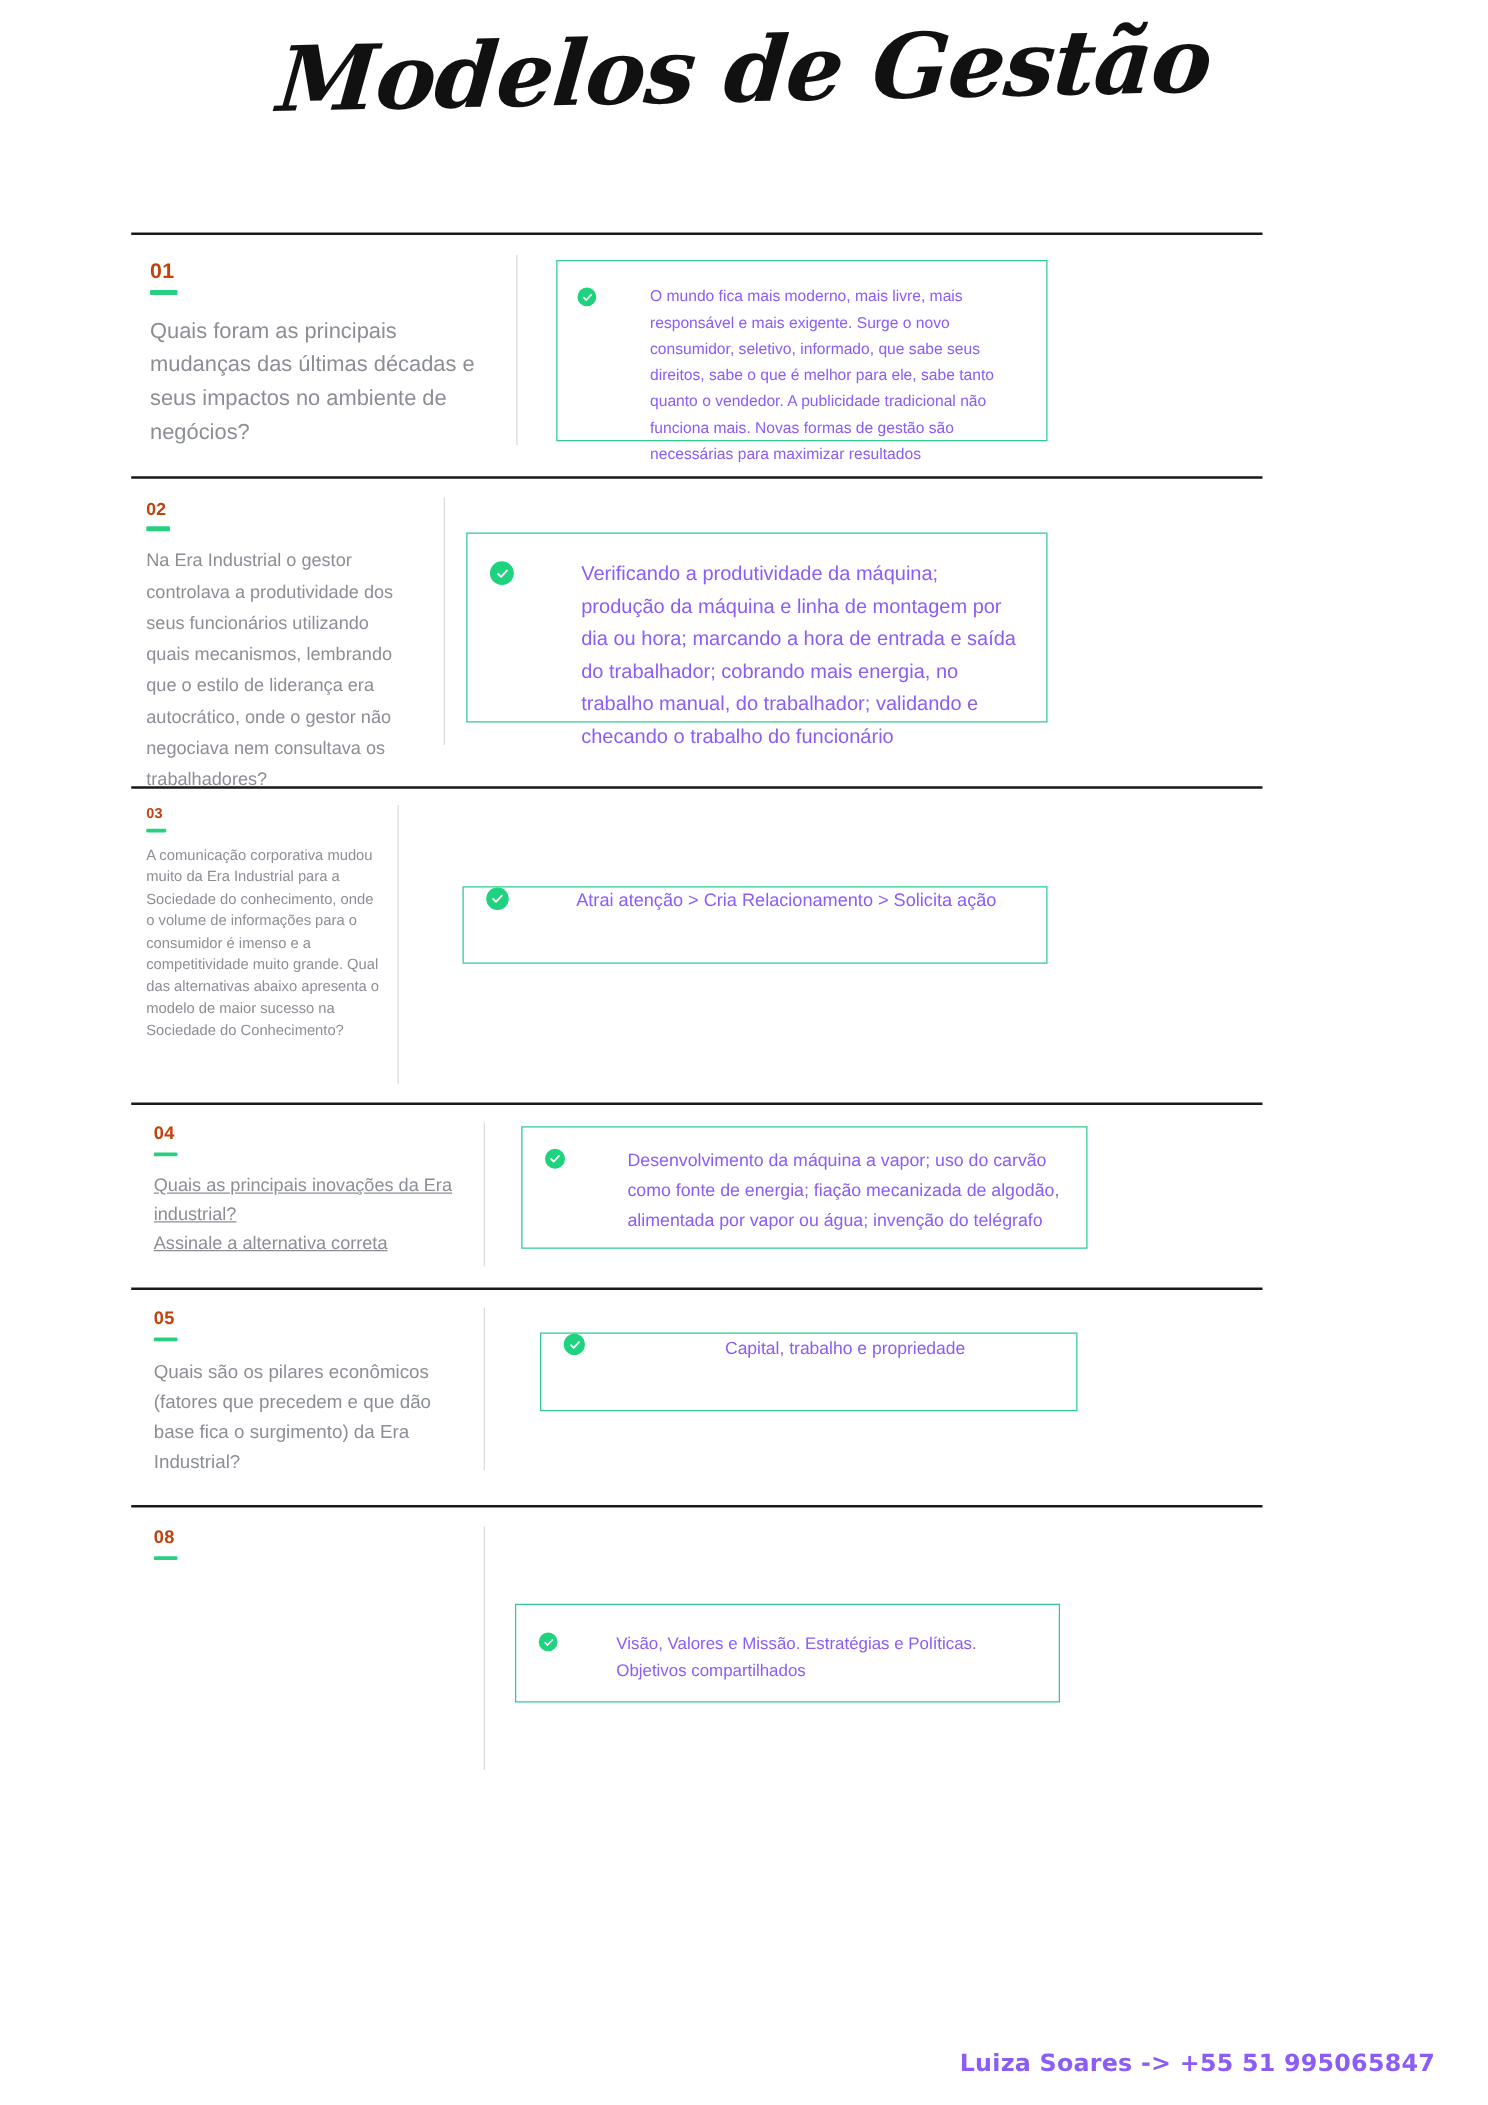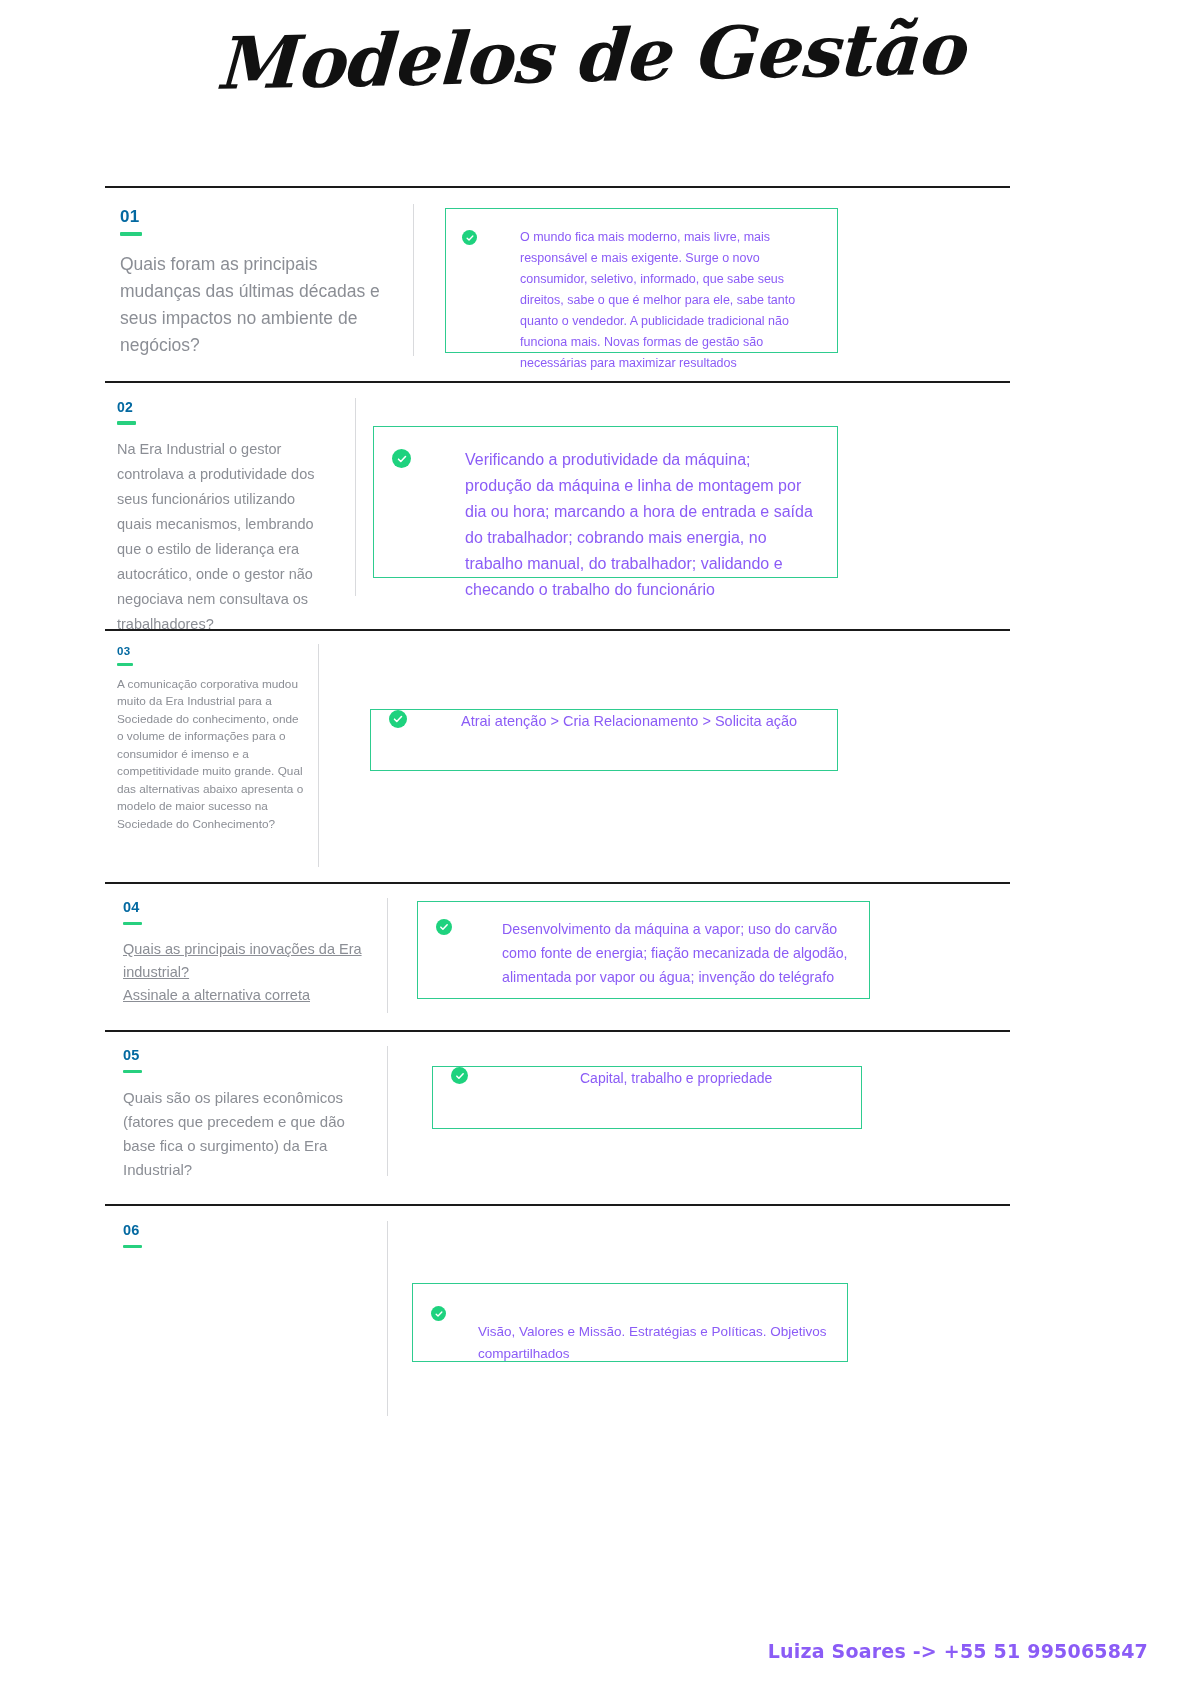--- a/index.html
+++ b/index.html
@@ -55,21 +55,21 @@
   }
 
   .qcol {
     position: absolute;
     box-sizing: border-box;
   }
 
   .qnum {
     font-family: "Liberation Sans", sans-serif;
     font-weight: 700;
-    color: #0369a1;
+    color: #c2410c;
     letter-spacing: 0.3px;
     line-height: 1;
   }
   .qdash {
     width: 22px;
     height: 4px;
     background: #27d07f;
     border-radius: 1px;
     margin-top: 7px;
   }
@@ -235,25 +235,25 @@
       </span>
       <span class="atext" style="font-size:14px; line-height:22px; margin-left:112px;">Capital, trabalho e propriedade</span>
     </div>
   </div>
 
   <div class="qrow">
     <div class="divider" style="left:105px; top:1018px; width:905px;"></div>
     <div class="vline" style="left:387px; top:1035px; height:195px;"></div>
 
     <div class="qcol" style="left:123px; top:1037px; width:230px;">
-      <div class="qnum" style="font-size:14.5px;">06</div>
-      <div class="qdash" style="width:19px; height:3.5px;"></div>
-    </div>
-
-    <div class="abox" style="left:412px; top:1097px; width:436px; height:79px; padding:20px 18px 0 18px;flex-direction:column;">
+      <div class="qnum" style="font-size:14.5px;">08</div>
+      <div class="qdash" style="width:19px; height:3.5px;"></div>
+    </div>
+
+    <div class="abox" style="left:412px; top:1097px; width:436px; height:79px; padding:20px 18px 0 18px;">
       <span class="check" style="width:15px; height:15px; margin-top:2px;">
         <svg width="9" height="9" viewBox="0 0 12 12" aria-hidden="true">
           <path d="M2.2 6.2 L4.7 8.7 L9.8 3.3" fill="none" stroke="#ffffff" stroke-width="1.8" stroke-linecap="round" stroke-linejoin="round"></path>
         </svg>
       </span>
       <span class="atext" style="font-size:13.5px; line-height:22px; margin-left:47px; width:350px;">Visão, Valores e Missão. Estratégias e Políticas. Objetivos compartilhados</span>
     </div>
   </div>
 
 </div>

